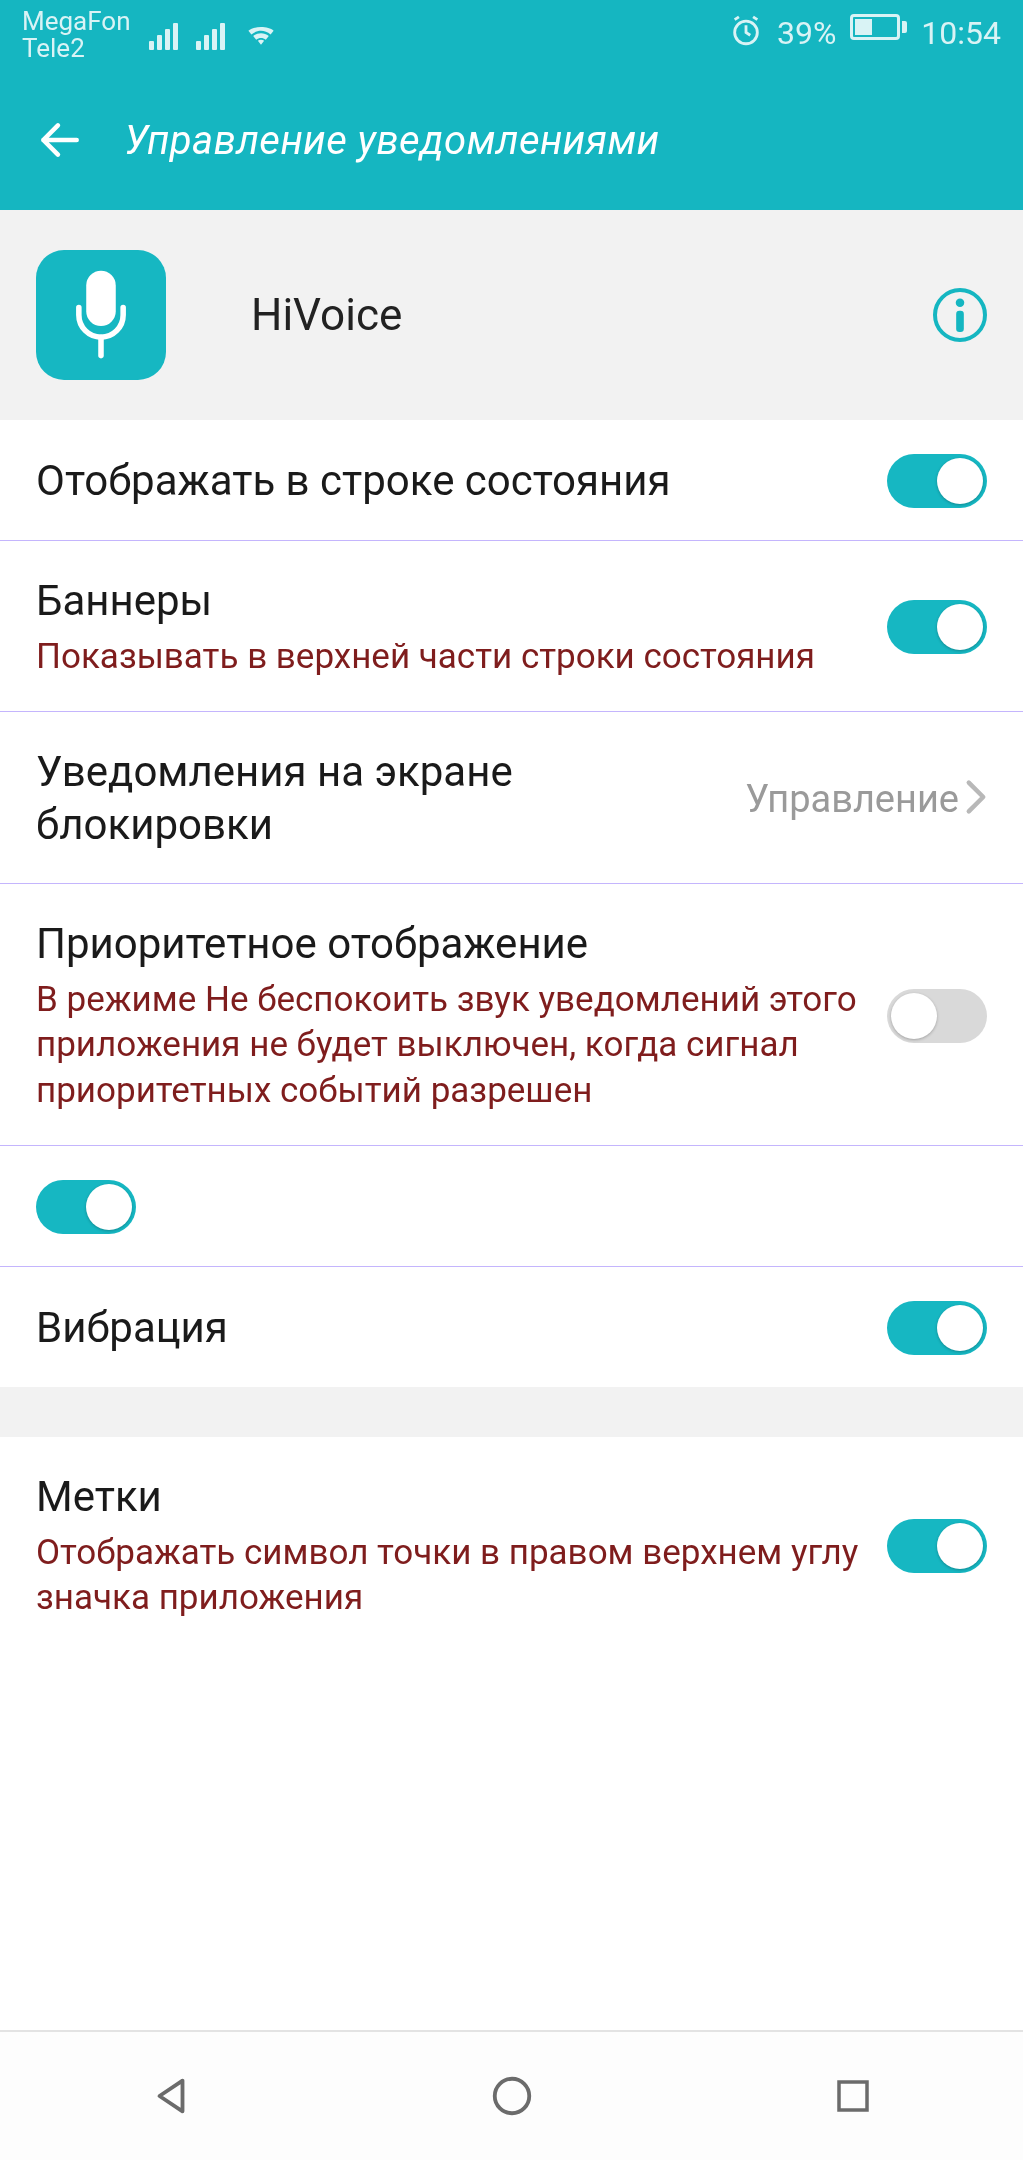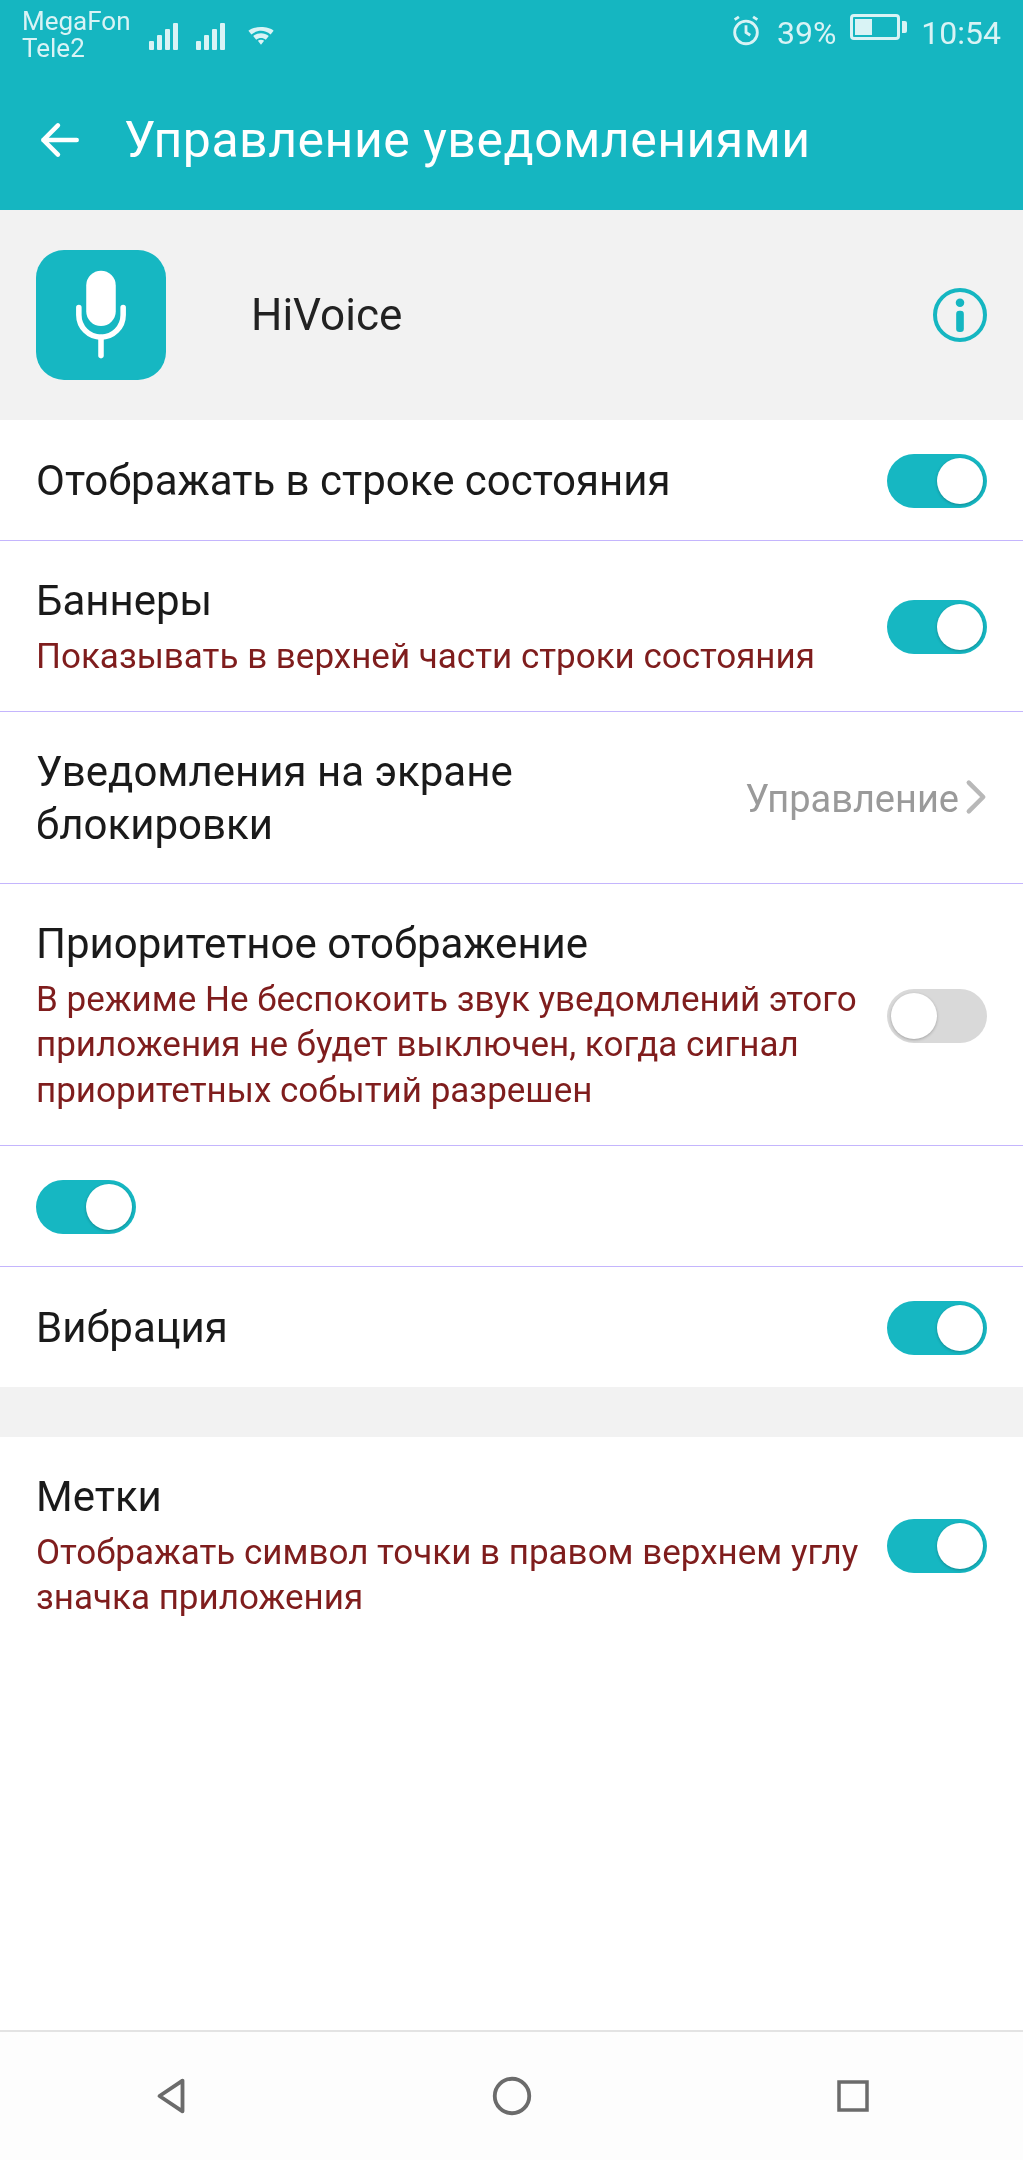--- a/index.html
+++ b/index.html
@@ -18,21 +18,21 @@
   .signal-bars span:nth-child(4){height:27px;}
   .status-right { margin-left: auto; display: flex; align-items: flex-start; gap: 14px; font-size: 32px; }
   .battery { display:inline-flex; align-items:center; }
   .battery-body { width: 50px; height: 26px; border: 3px solid #d9f3f5; border-radius: 4px; position: relative; }
   .battery-fill { position:absolute; left:2px; top:2px; bottom:2px; width: 39%; background:#d9f3f5; }
   .battery-tip { width:5px; height:12px; background:#d9f3f5; margin-left:2px; border-radius:0 2px 2px 0; }
 
   
   .app-bar { height: 140px; background: #15b6c1; color: #ffffff; display:flex; align-items:center; padding: 0 30px; gap: 34px; }
   .app-bar .back { width: 60px; height: 60px; display:flex; align-items:center; justify-content:center; }
-  .app-bar h1 { font-size: 50px; font-weight: 400; letter-spacing: 0.5px; }
+  .app-bar h1 { font-size: 40px; font-weight: 400; letter-spacing: 0.5px; font-style: italic; }
 
   
   .app-header { background: #f2f2f2; padding: 40px 36px; display:flex; align-items:center; gap: 50px; }
   .app-icon { width: 130px; height: 130px; border-radius: 28px; background: #16b7c2; display:flex; align-items:center; justify-content:center; }
   .app-name { font-size: 44px; color: #222; margin-left: 35px; }
   .info-btn { margin-left:auto; width:54px; height:54px; border:4px solid #15b6c1; border-radius:50%; color:#15b6c1; display:flex; align-items:center; justify-content:center; font-size:34px; font-weight:600; }
 
   
   .settings { background:#fff; }
   .row { padding: 34px 36px 32px 36px; display:flex; align-items:center; border-bottom:1px solid #c4b5fd; }

